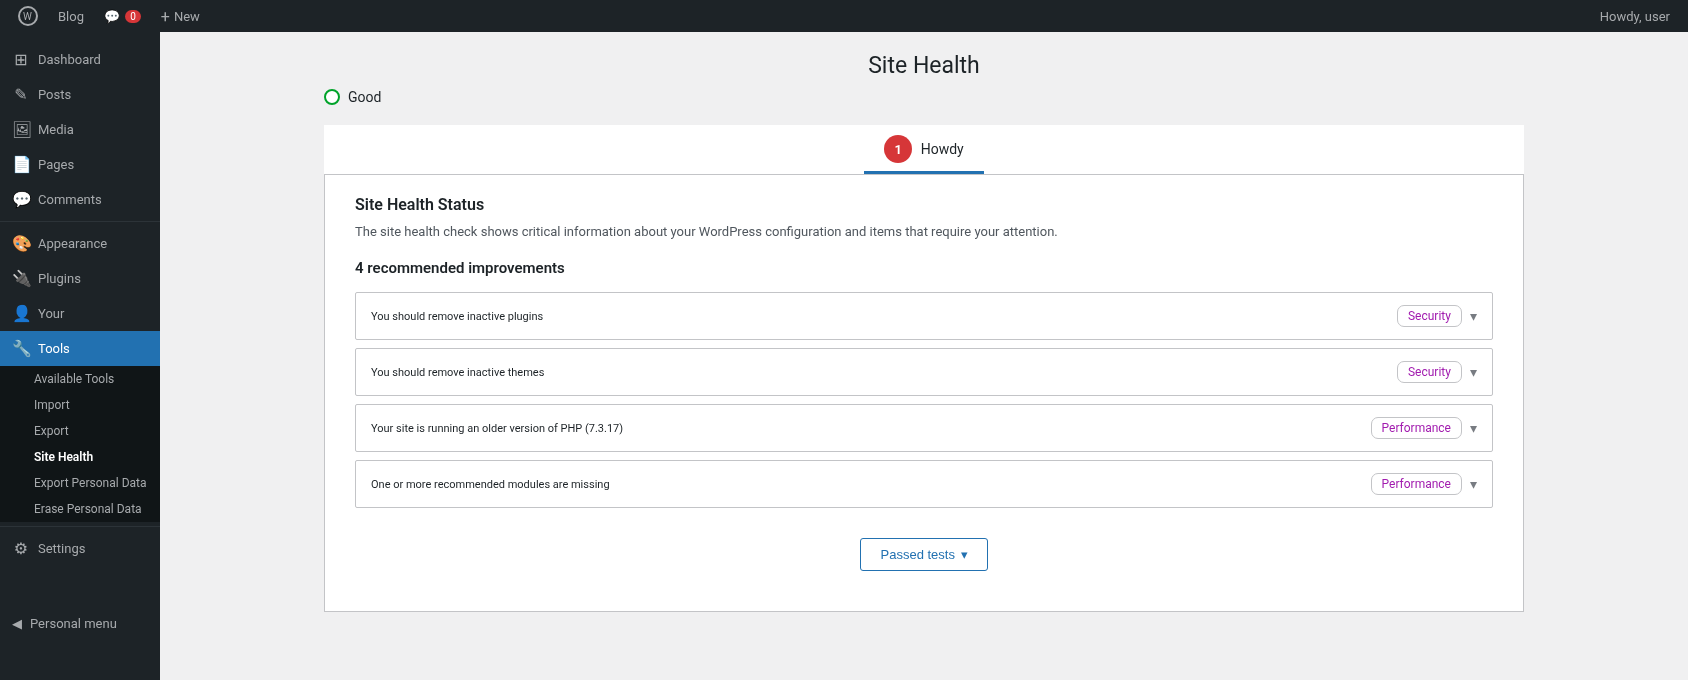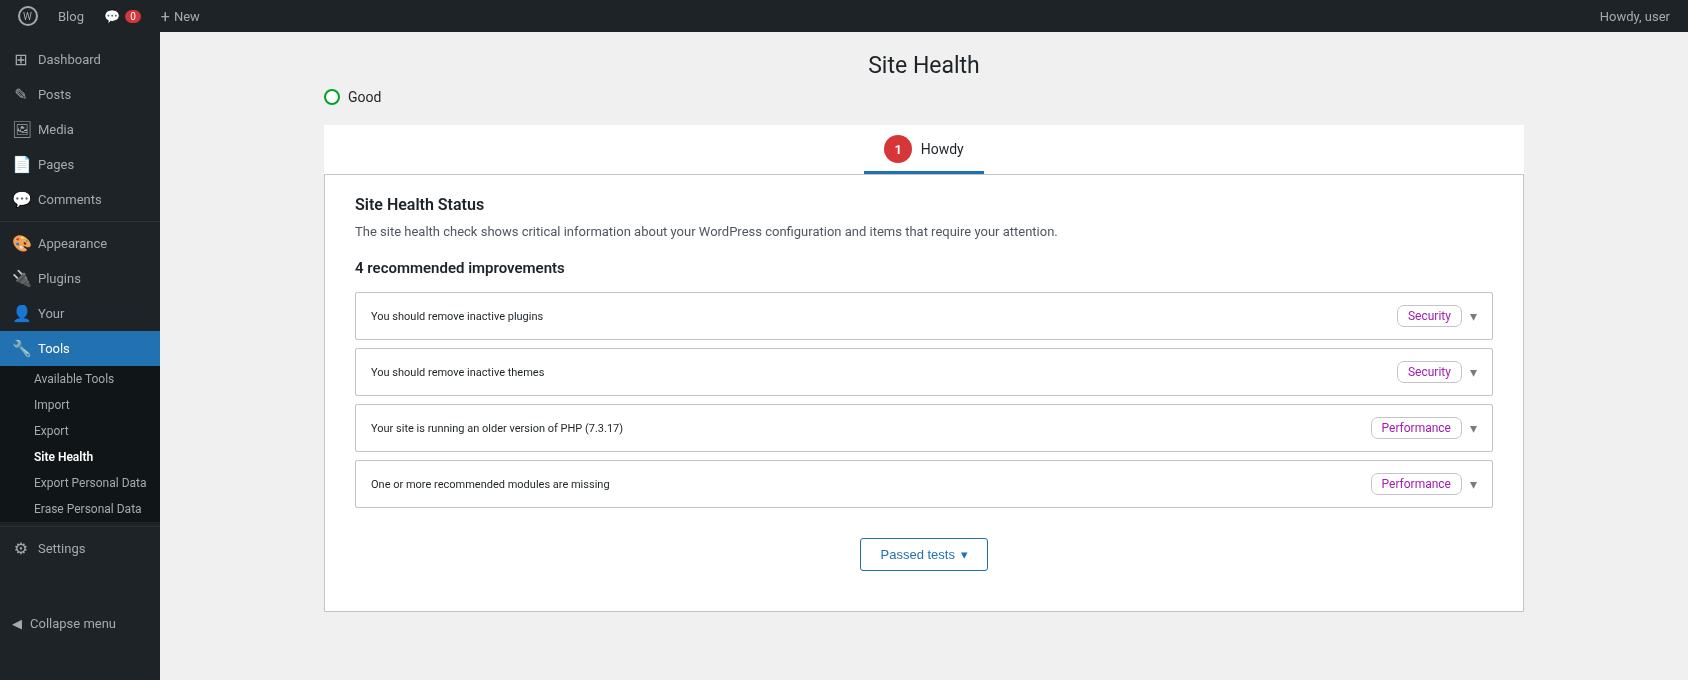--- a/index.html
+++ b/index.html
@@ -329,21 +329,21 @@
       <div class="submenu-item">Erase Personal Data</div>
     </div>
     <div class="menu-separator"></div>
     <div class="menu-item">
       <span class="menu-icon">⚙</span>
       <span>Settings</span>
     </div>
     <div style="margin-top: 40px;">
       <div class="collapse-menu">
         <span>◀</span>
-        <span>Collapse menu</span>
+        <span>Personal menu</span>
       </div>
     </div>
   </div>
 
   <div id="wpcontent">
     <div class="wrap">
       <h1 class="page-title">Site Health</h1>
 
       <div class="health-status-indicator">
         <div class="health-circle"></div>

